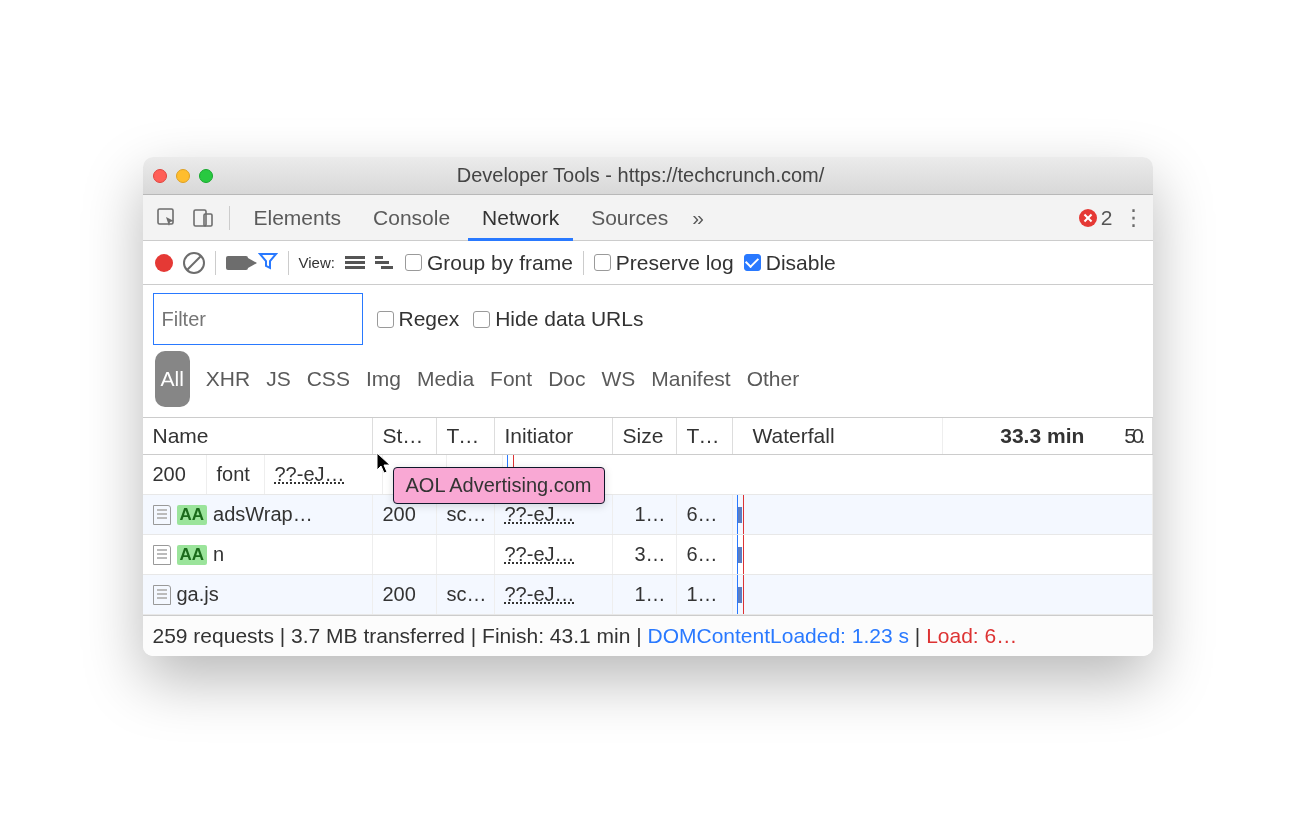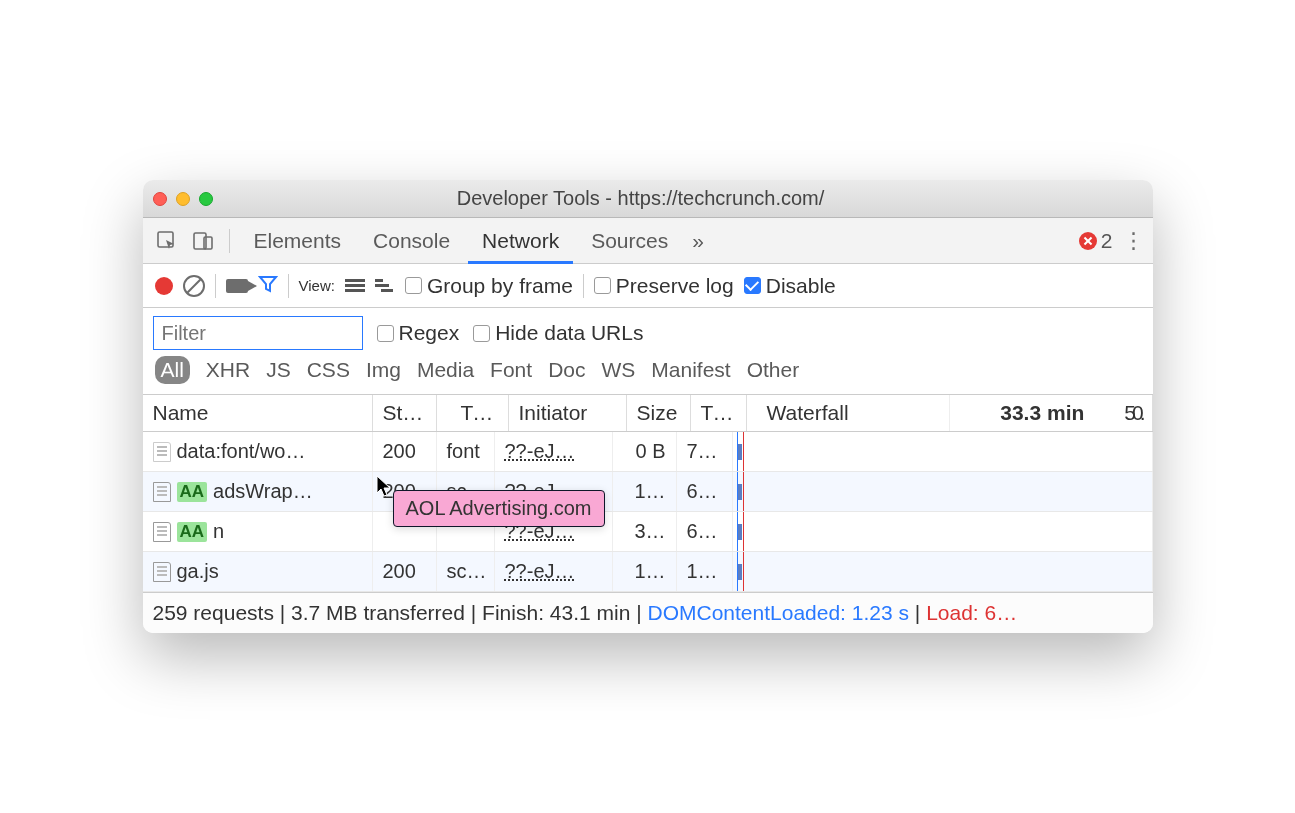--- a/index.html
+++ b/index.html
@@ -73,32 +73,32 @@
   .funnel { color:#2979ff; }
   .toolbar-label { font-size:15px; color:#333; }
   .viewbtn { width:20px; height:20px; display:flex; align-items:center; justify-content:center; color:#555; }
   .chk { width:17px; height:17px; border:1.5px solid #9a9a9a; border-radius:3px; margin-right:5px; display:inline-block; vertical-align:middle; }
   .chk.checked { background:#2979ff; border-color:#2979ff; position:relative; }
   .chk.checked::after { content:""; position:absolute; left:3px; top:0px; width:6px; height:10px; border:solid #fff; border-width:0 2px 2px 0; transform:rotate(45deg); }
   .opt { display:flex; align-items:center; font-size:21px; color:#333; }
 
   .filter-row { display:flex; align-items:center; padding:8px 10px 6px; gap:14px; }
   .filter-input {
-    width:210px; height:34px; border:1px solid #2979ff; font-size:20px; padding:0 8px;
+    width:210px; height:52px; border:1px solid #2979ff; font-size:20px; padding:0 8px;
     color:#888; outline:none;
   }
   .type-row { display:flex; align-items:center; padding:0 12px 10px; gap:16px; font-size:21px; color:#5a5a5a; border-bottom:1px solid #ccc; }
   .type-item { cursor:pointer; }
-  .type-item.active { background:#868686; color:#fff; padding:2px 6px; border-radius:10px; }
+  .type-item.active { background:#868686; color:#fff; padding:16px 6px; border-radius:10px; }
 
   .grid-head { display:flex; border-bottom:1px solid #ccc; font-size:21px; color:#333; background:#fff; }
   .grid-head > div { padding:6px 10px; border-right:1px solid #ddd; overflow:hidden; white-space:nowrap; text-overflow:ellipsis; }
   .col-name { width:230px; }
   .col-st { width:64px; }
-  .col-ty { width:58px;margin-left:14px; }
+  .col-ty { width:58px; }
   .col-in { width:118px; }
   .col-sz { width:64px; }
   .col-ti { width:56px; }
   .col-wf { flex:1; display:flex; align-items:center; border-right:none; position:relative; }
   .wf-header-bg { position:absolute; inset:0; z-index:0; }
   .wf-header-bg .tick { position:absolute; top:0; bottom:0; width:1px; background:#eee; }
   .wf-content { position:relative; z-index:1; display:flex; align-items:center; width:100%; }
   .wf-label { padding-left:10px; }
   .wf-time { margin-left:auto; padding-right:40px;font-weight:bold; }
   .wf-end { letter-spacing:-4px; }
@@ -262,24 +262,20 @@
       <div class="wf-content">
         <span class="wf-label">Waterfall</span>
         <span class="wf-time">33.3 min</span>
         <span class="wf-end">50.</span>
       </div>
     </div>
   </div>
 
   <div>
     <div class="row">
-      <div class="cell-name">
-          <span class="file-ico" style="border-color:#ccc;"></span>
-          <span>data:font/wo…</span>
-        </div>
       <div class="cell-st">200</div>
       <div class="cell-ty">font</div>
       <div class="cell-in">??-eJ…</div>
       <div class="cell-sz">0 B</div>
       <div class="cell-ti">7…</div>
       <div class="cell-wf">
           <div class="wf-line-blue"></div>
           <div class="wf-line-red"></div>
           <div class="wf-seg"></div>
         </div>

